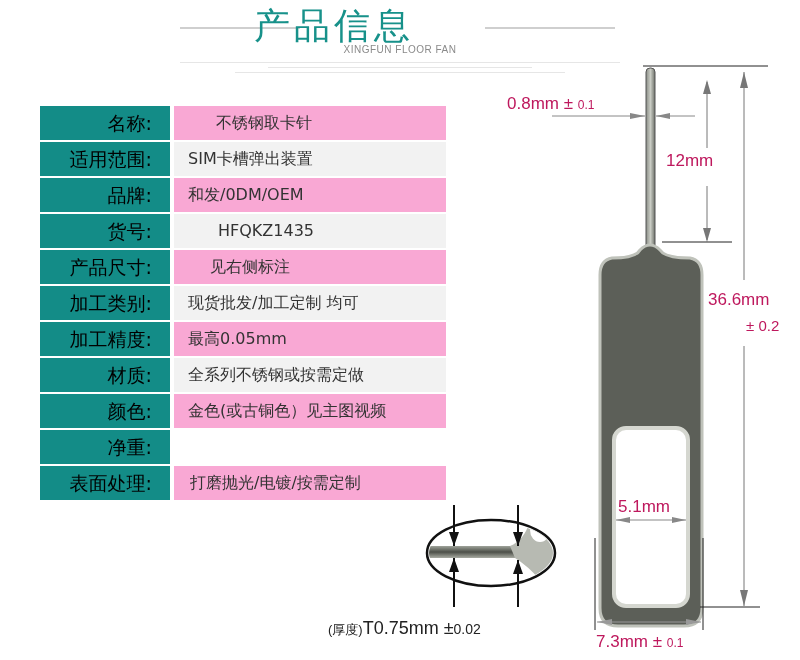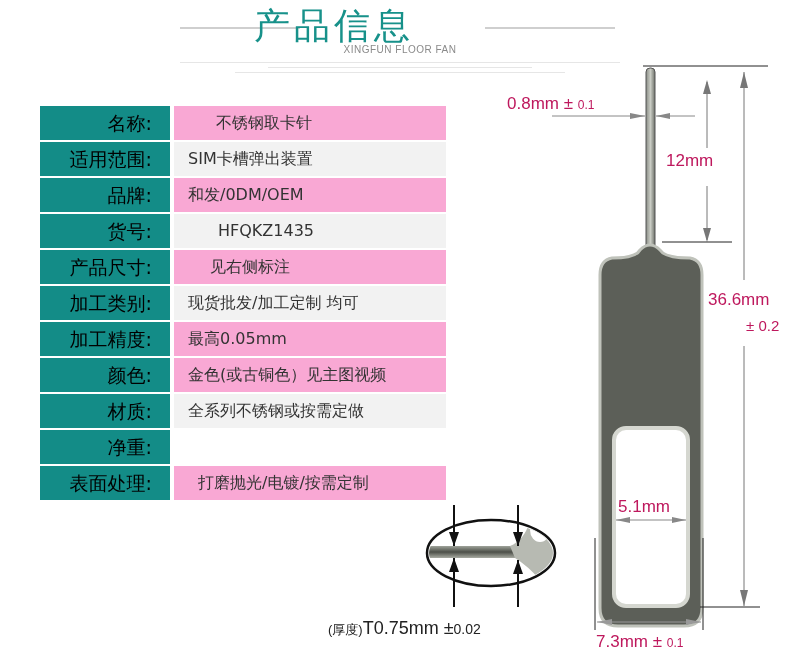--- a/index.html
+++ b/index.html
@@ -93,34 +93,34 @@
     <div class="spec-value" style="padding-left:36px">见右侧标注</div>
   </div>
   <div class="spec-row even">
     <div class="spec-label">加工类别:</div>
     <div class="spec-value">现货批发/加工定制 均可</div>
   </div>
   <div class="spec-row odd">
     <div class="spec-label">加工精度:</div>
     <div class="spec-value" style="">最高0.05mm</div>
   </div>
+  <div class="spec-row even">
+    <div class="spec-label">材质:</div>
+    <div class="spec-value">全系列不锈钢或按需定做</div>
+  </div>
   <div class="spec-row odd">
     <div class="spec-label">颜色:</div>
     <div class="spec-value">金色(或古铜色）见主图视频</div>
   </div>
   <div class="spec-row even">
-    <div class="spec-label">材质:</div>
-    <div class="spec-value">全系列不锈钢或按需定做</div>
-  </div>
-  <div class="spec-row even">
     <div class="spec-label">净重:</div>
   </div>
   <div class="spec-row odd">
     <div class="spec-label">表面处理:</div>
-    <div class="spec-value" style="padding-left:24px">打磨抛光/电镀/按需定制</div>
+    <div class="spec-value" style="padding-left:16px">打磨抛光/电镀/按需定制</div>
   </div>
 </div>
 
 <svg class="drawing" width="800" height="660">
   <defs>
     <linearGradient id="metal" x1="0" x2="1" y1="0" y2="0">
       <stop offset="0" stop-color="#8a8d86"></stop>
       <stop offset="0.5" stop-color="#c9ccc4"></stop>
       <stop offset="1" stop-color="#6f726b"></stop>
     </linearGradient>

